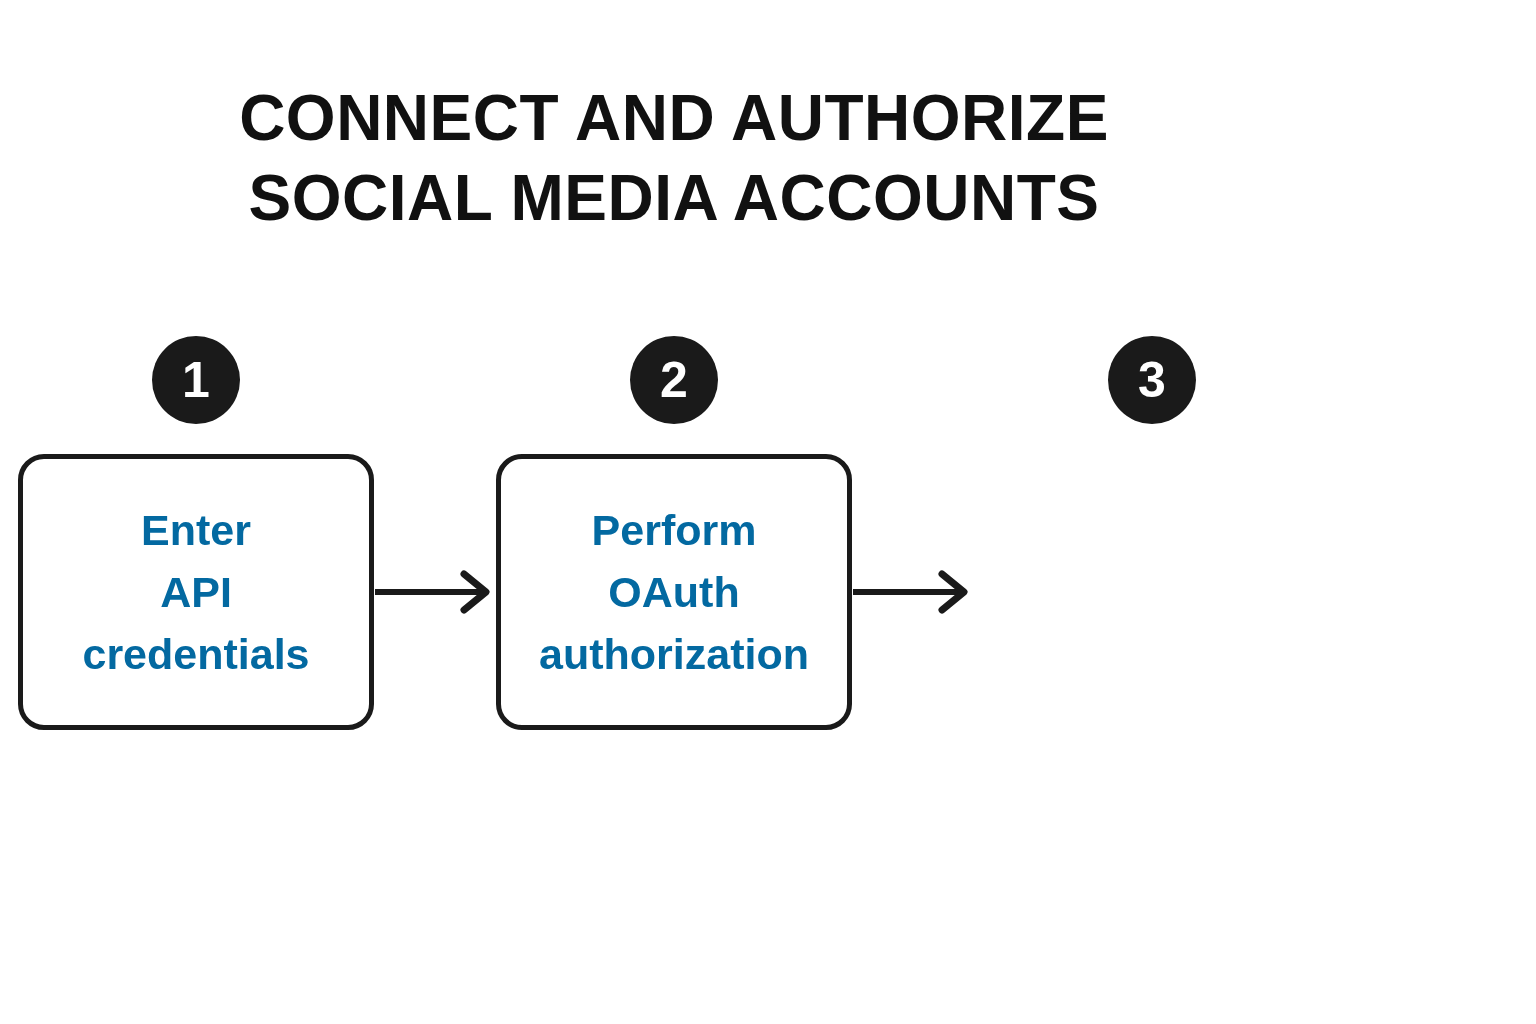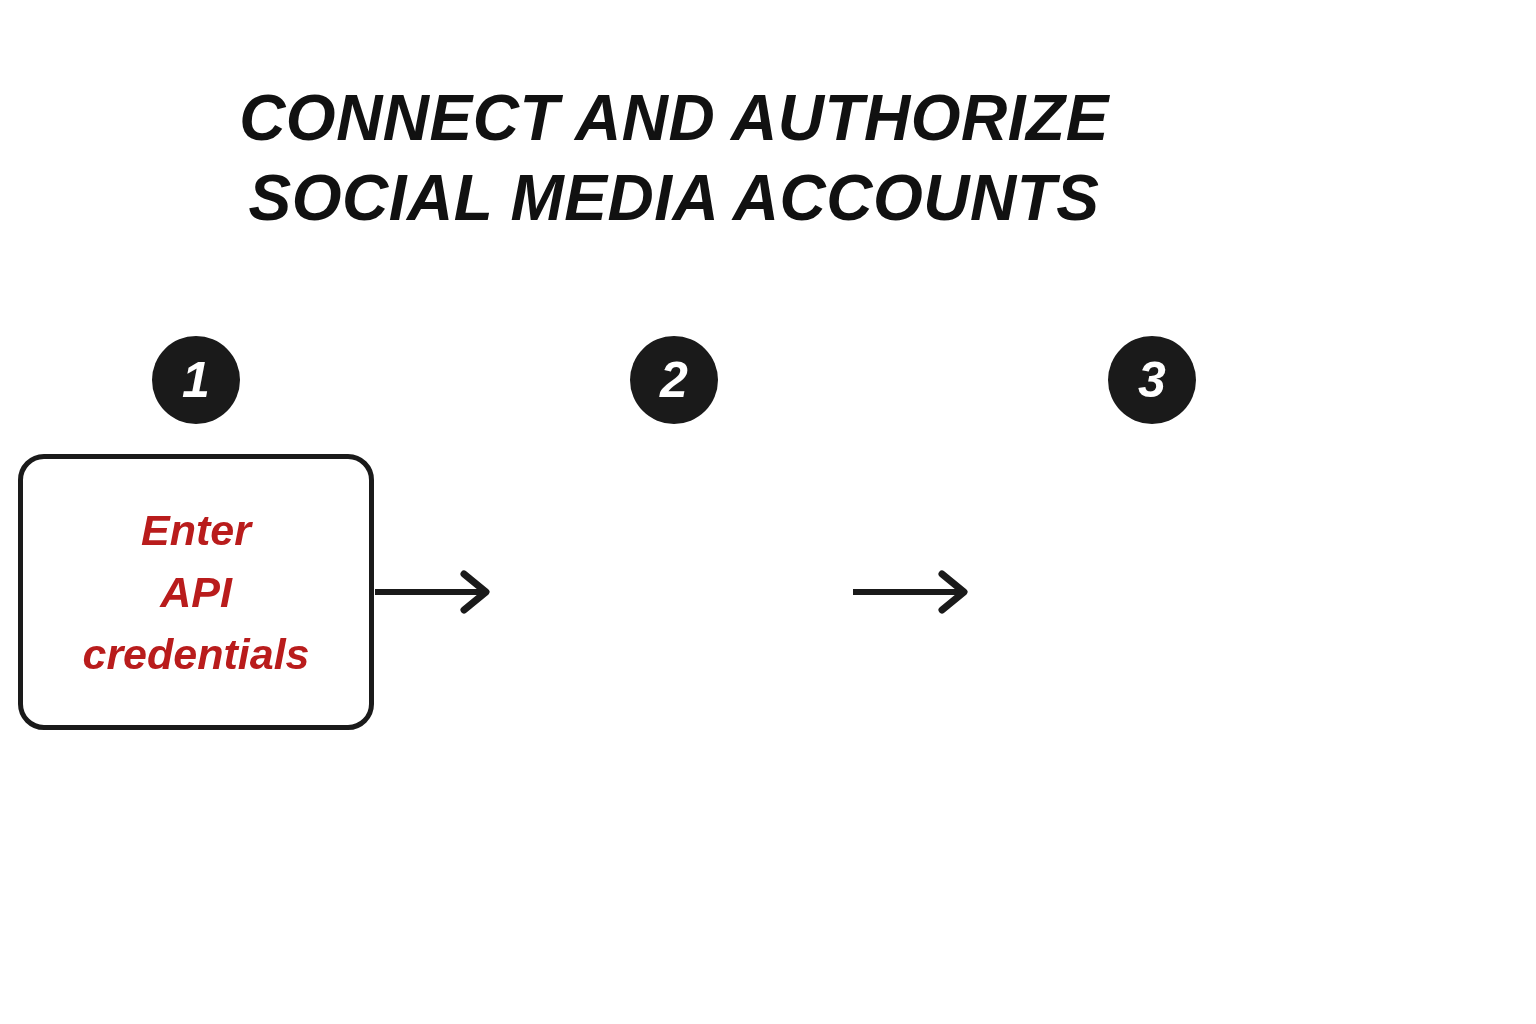--- a/index.html
+++ b/index.html
@@ -8,21 +8,20 @@
     font-family: "Liberation Sans", sans-serif;
     width: 1536px;
     height: 1024px;
     overflow: hidden;
   }
   .canvas {
     position: relative;
     width: 1348px;
     height: 1024px;
     background: #ffffff;
-    font-style: italic;
   }
   .title {
     padding-top: 78px;
     text-align: center;
     font-size: 64px;
     line-height: 80px;
     font-weight: bold;
     letter-spacing: 0.5px;
     color: #111111;
     white-space: pre-line;
@@ -59,21 +58,21 @@
     border-radius: 26px;
     background: #ffffff;
     display: flex;
     align-items: center;
     justify-content: center;
   }
   .step-box-label {
     font-size: 43px;
     line-height: 62px;
     font-weight: bold;
-    color: #b91c1c;
+    color: #0369a1;
     text-align: center;
     white-space: pre-line;
   }
   .arrow {
     width: 122px;
     height: 48px;
     margin-top: 232px; 
     flex: 0 0 auto;
   }
   .arrow svg { display: block; }
@@ -99,20 +98,25 @@
 
     <div class="arrow">
       <svg width="122" height="48" viewBox="0 0 122 48" xmlns="http://www.w3.org/2000/svg">
         <line x1="1" y1="24" x2="110" y2="24" stroke="#1a1a1a" stroke-width="6"></line>
         <polyline points="90,6 112,24 90,42" fill="none" stroke="#1a1a1a" stroke-width="7" stroke-linecap="round" stroke-linejoin="round"></polyline>
       </svg>
     </div>
 
     <div class="step">
       <div class="step-circle">2</div>
+      <div class="step-box">
+        <div class="step-box-label">Perform
+OAuth
+authorization</div>
+      </div>
     </div>
 
     <div class="arrow">
       <svg width="122" height="48" viewBox="0 0 122 48" xmlns="http://www.w3.org/2000/svg">
         <line x1="1" y1="24" x2="110" y2="24" stroke="#1a1a1a" stroke-width="6"></line>
         <polyline points="90,6 112,24 90,42" fill="none" stroke="#1a1a1a" stroke-width="7" stroke-linecap="round" stroke-linejoin="round"></polyline>
       </svg>
     </div>
 
     <div class="step">

